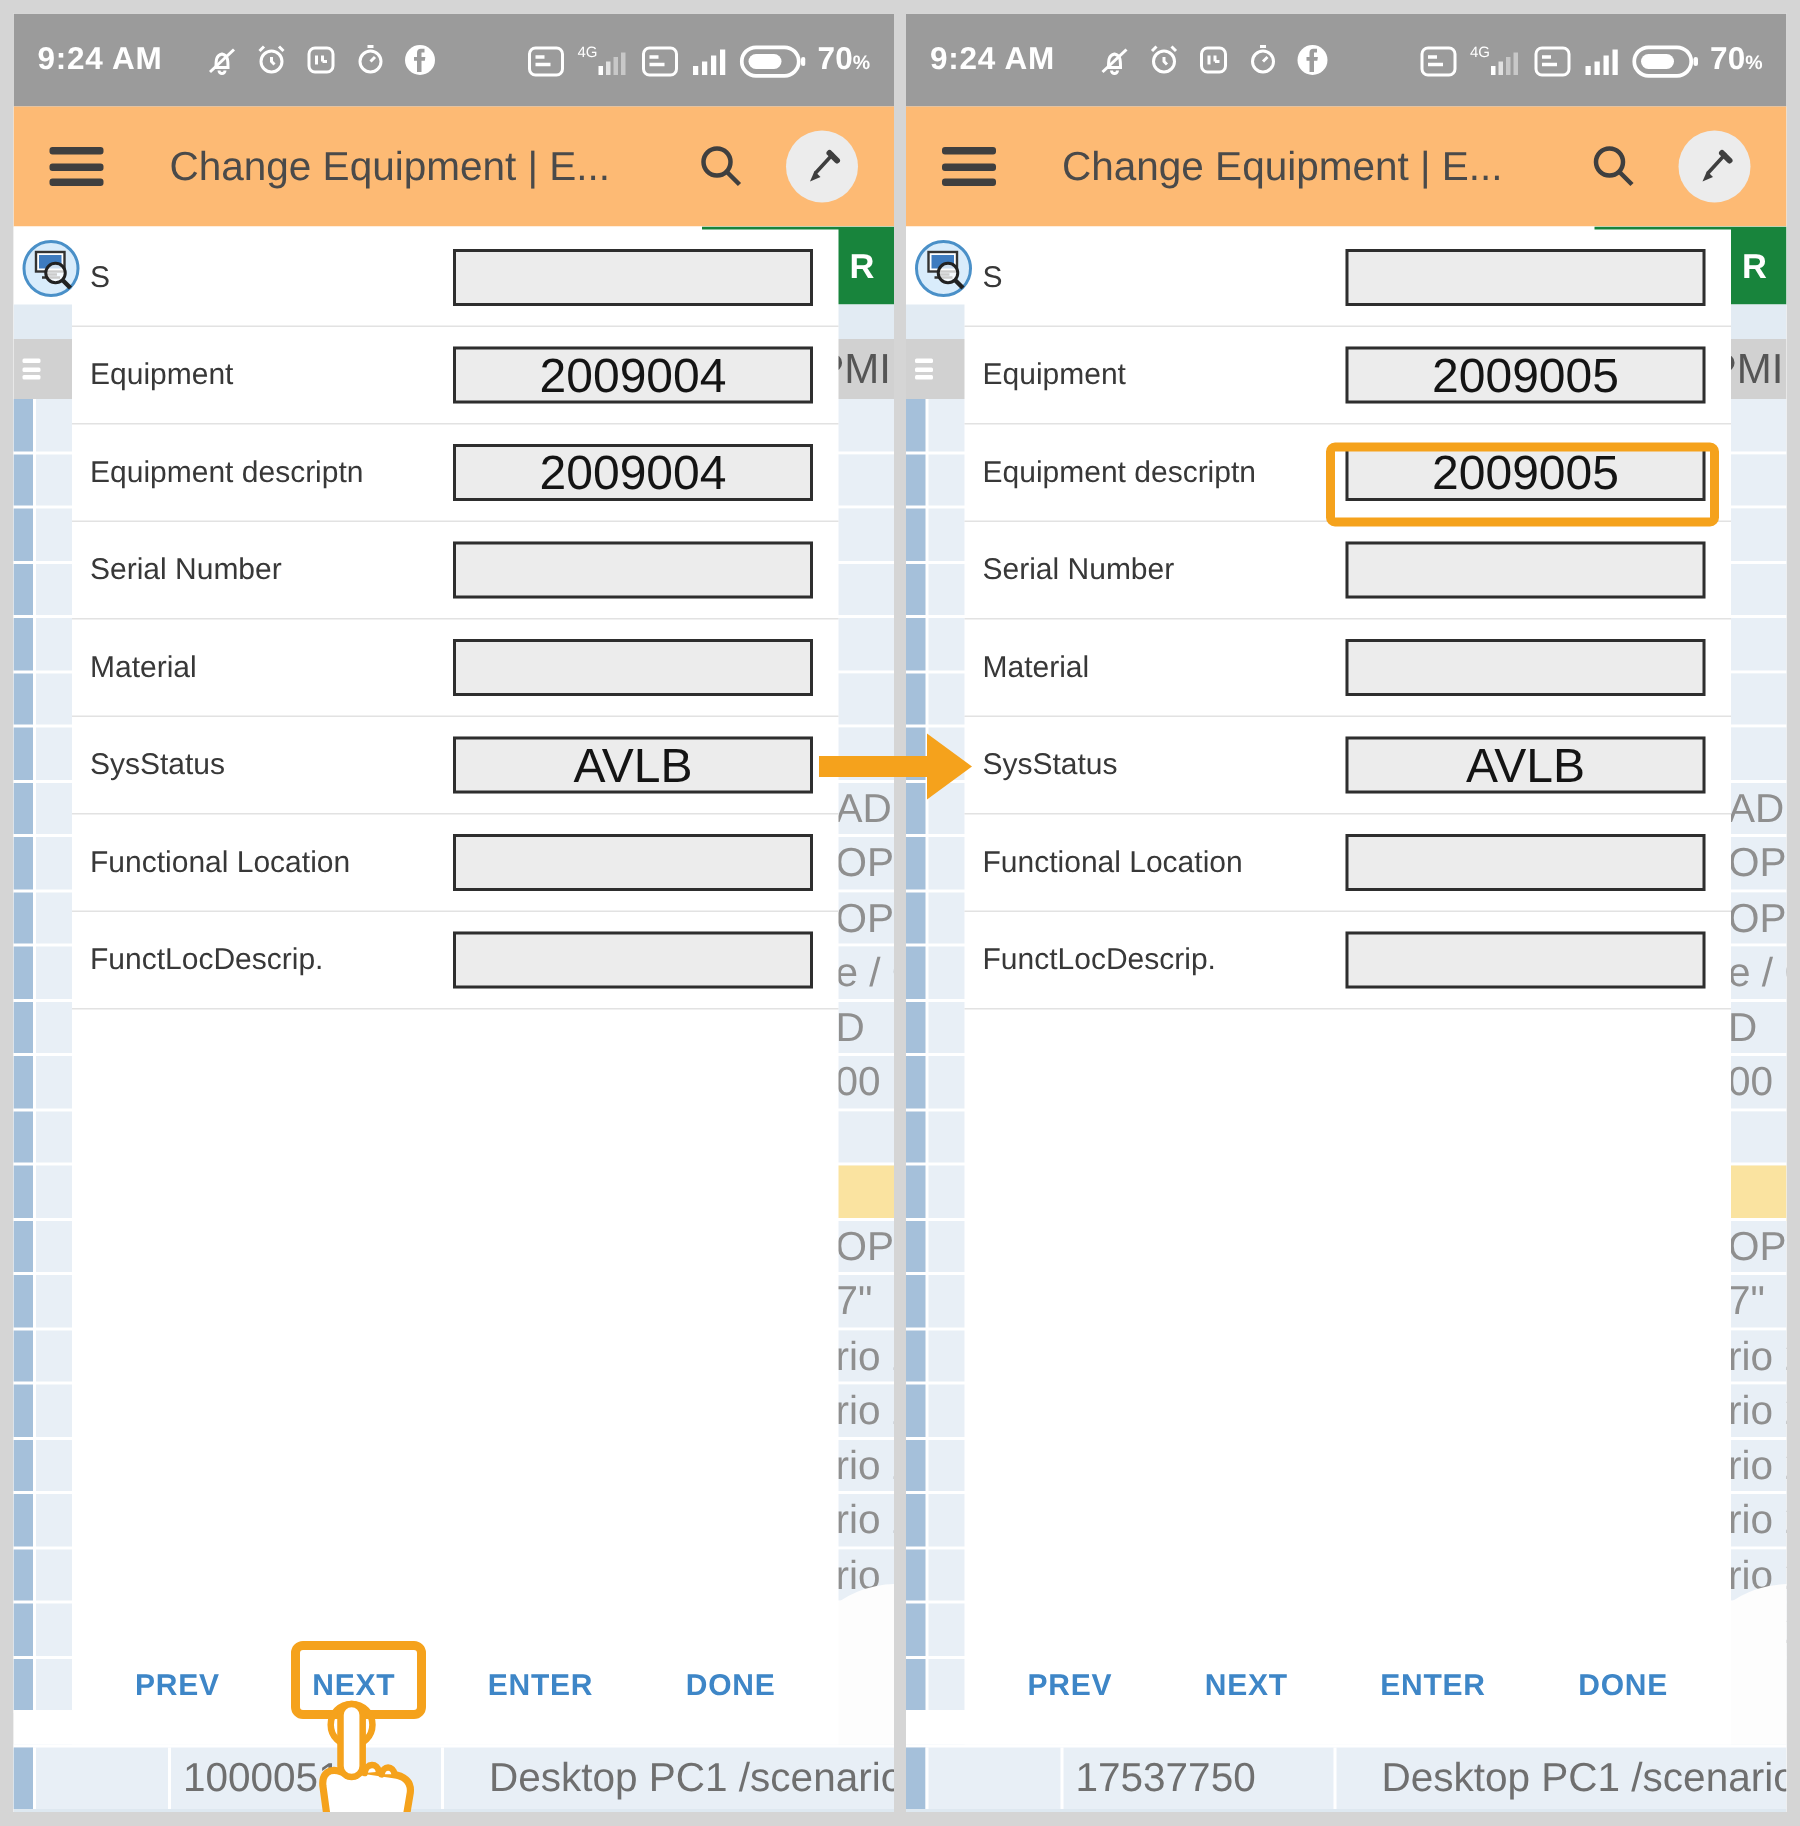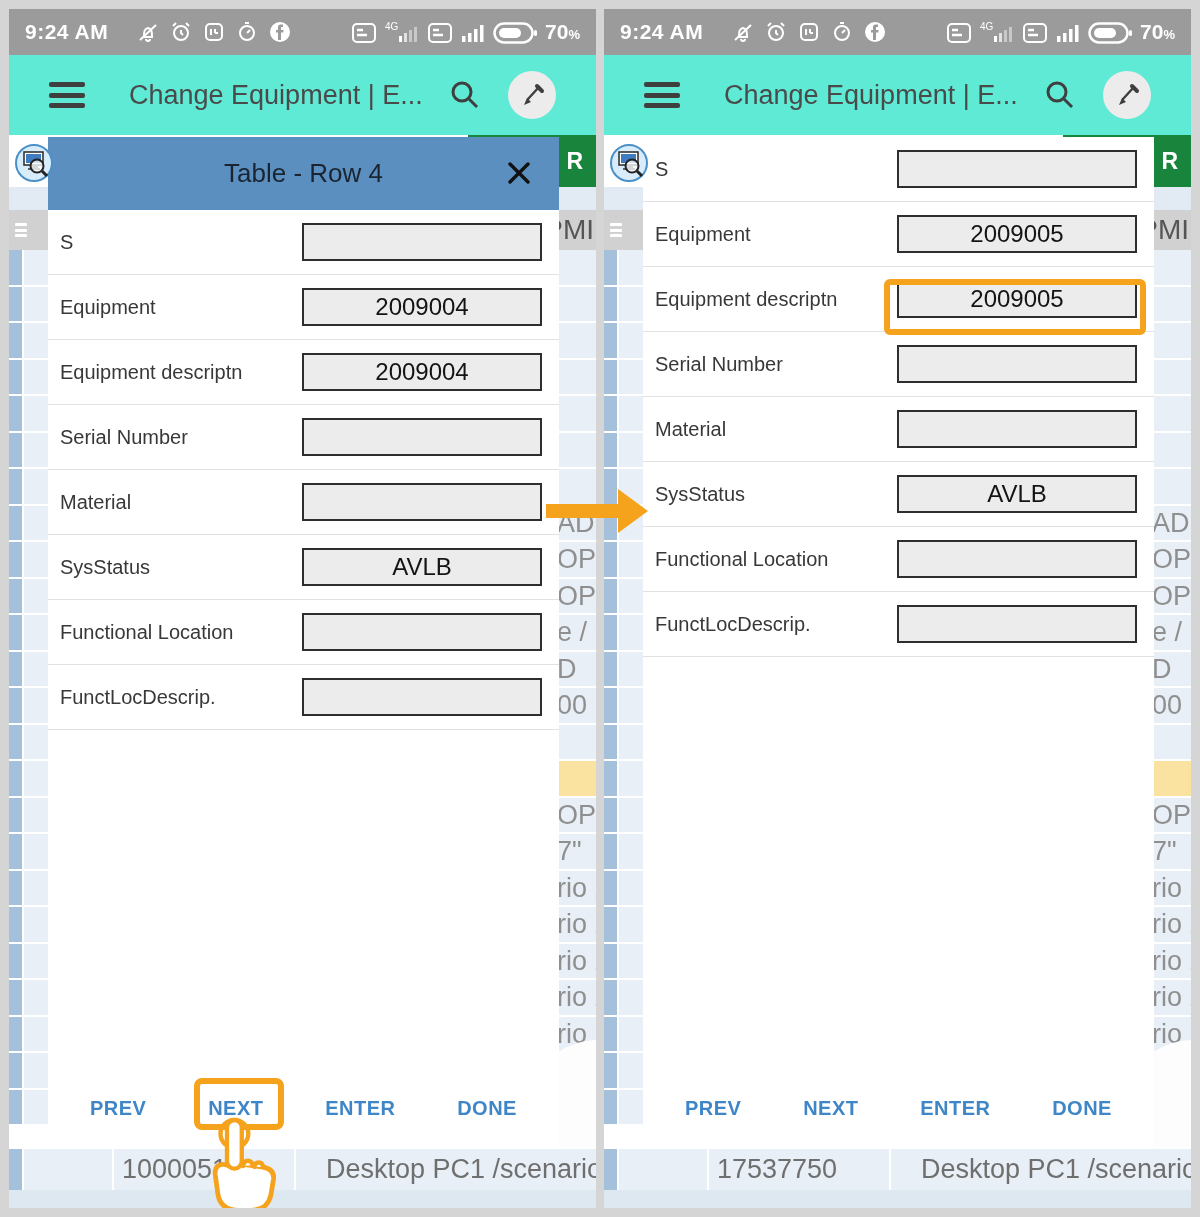--- a/index.html
+++ b/index.html
@@ -14,30 +14,30 @@
   body{
     background:#d5d5d5;
     font-family:"Liberation Sans", sans-serif;
     position:relative;
     overflow:hidden;
   }
   .phones-row{position:absolute;top:9px;left:9px;display:flex;gap:8px;}
   .phone{width:587px;height:1199px;background:#fff;position:relative;overflow:hidden;}
 
   
-  .status-bar{height:46px;background:#9b9b9b;color:#fff;display:flex;align-items:center;padding:12px 16px;gap:16px;}
+  .status-bar{height:62px;background:#9b9b9b;color:#fff;display:flex;align-items:center;padding:12px 16px;gap:16px;}
   .sb-time{font-size:21px;font-weight:bold;letter-spacing:.5px;}
   .sb-left-icons{display:flex;align-items:center;gap:9px;margin-left:12px;}
   .sb-right{margin-left:auto;display:flex;align-items:flex-end;gap:8px;}
   .sb-pct{font-size:21px;font-weight:bold;}
   .sb-pct small{font-size:13px;}
   .sb-icon{display:block;}
 
   
-  .app-bar{height:80px;background:#5eead4;display:flex;align-items:center;padding:0 40px;}
+  .app-bar{height:80px;background:#fdba74;display:flex;align-items:center;padding:0 24px;}
   .hamburger{width:36px;height:26px;display:flex;flex-direction:column;justify-content:space-between;cursor:pointer;}
   .hamburger span{display:block;height:5px;background:#3f3f3f;border-radius:2px;}
   .app-title{font-size:27px;color:#4a4a4a;margin-left:44px;white-space:nowrap;overflow:hidden;}
   .app-actions{margin-left:auto;display:flex;align-items:center;gap:26px;}
   .brush-circle{width:48px;height:48px;border-radius:50%;background:#ececec;display:flex;align-items:center;justify-content:center;}
 
   
   .screen{position:relative;height:1073px;background:#fff;overflow:hidden;}
   .green-btn{position:absolute;top:0;right:0;width:128px;height:52px;background:var(--green);color:#fff;
     font-weight:bold;font-size:23px;display:flex;align-items:center;justify-content:flex-end;padding-right:13px;z-index:1;}
@@ -65,21 +65,21 @@
   .bottom-strip{position:absolute;top:1055px;left:0;right:0;height:18px;background:#dee8f0;z-index:3;}
 
   
   .modal{position:absolute;left:39px;top:2px;width:511px;height:1010px;background:#fff;z-index:5;}
   .modal-header{height:73px;background:var(--hdr-blue);position:relative;display:flex;align-items:center;justify-content:center;}
   .modal-title{font-size:26px;color:#1b2531;font-weight:500;}
   .modal-close{position:absolute;right:24px;top:20px;width:32px;height:32px;cursor:pointer;}
   .form-row{height:65px;display:flex;align-items:center;padding:0 17px 0 12px;border-bottom:1px solid #e2e2e2;}
   .form-label{flex:1;font-size:20px;color:#383838;white-space:nowrap;}
   .form-input{width:240px;height:38px;background:#ececec;border:2px solid #2e2e2e;display:flex;align-items:center;justify-content:center;
-    font-size:24px;color:#141414;}
+    font-size:32px;color:#141414;}
   .modal-actions{position:absolute;bottom:27px;left:0;right:0;display:flex;justify-content:space-between;padding:0 42px 0 42px;}
   .action-btn{font-size:20px;font-weight:bold;color:var(--action-blue);letter-spacing:.5px;cursor:pointer;background:none;border:none;
     font-family:"Liberation Sans", sans-serif;}
 
   
   .next-highlight{position:absolute;left:146px;top:941px;width:90px;height:52px;border:6px solid var(--accent);border-radius:8px;z-index:7;}
   .equip-highlight{position:absolute;left:241px;top:142px;width:262px;height:56px;border:6px solid var(--accent);border-radius:6px;z-index:7;}
   .tap-hand{position:absolute;left:184px;top:978px;z-index:10;}
   .monitor-icon{position:absolute;left:5px;top:8px;z-index:6;}
 
@@ -362,27 +362,20 @@
       <span class="fr-gap"></span>
       <span class="fr-cell1"></span>
       <span class="fr-gap"></span>
       <span class="fr-id">1000051</span>
       <span class="fr-gap"></span>
       <span class="fr-desc">Desktop PC1 /scenario 2</span>
     </div>
     <div class="bottom-strip"></div>
 
     <div class="modal">
-      <div class="modal-header">
-        <span class="modal-title">Table - Row 4</span>
-        <svg class="modal-close" viewBox="0 0 32 32" stroke="#111" stroke-width="3.4" stroke-linecap="round">
-          <line x1="7" y1="7" x2="25" y2="25"></line>
-              <line x1="25" y1="7" x2="7" y2="25"></line>
-        </svg>
-      </div>
 
       <div class="form-row">
         <span class="form-label">S</span>
         <span class="form-input"></span>
       </div>
       <div class="form-row">
         <span class="form-label">Equipment</span>
         <span class="form-input">2009004</span>
       </div>
       <div class="form-row">

